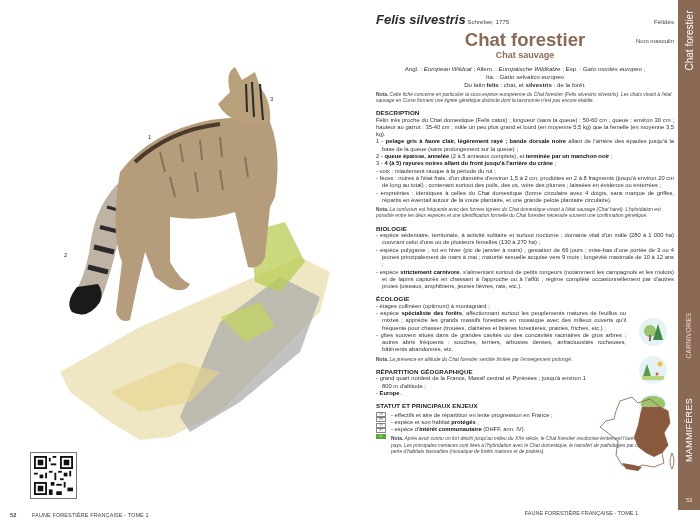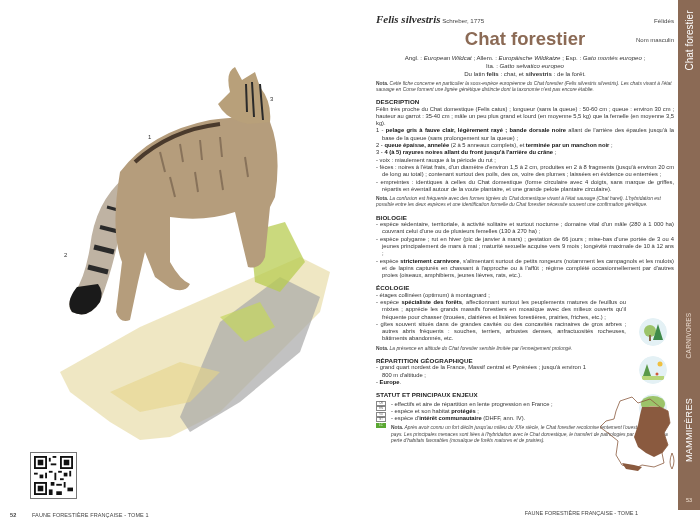--- a/index.html
+++ b/index.html
@@ -12,21 +12,21 @@
   .illustration { position: absolute; left: 20px; top: 62px; width: 320px; height: 380px; }
   .callout { position: absolute; font-size: 6px; color: #333; font-family: "Liberation Sans", sans-serif; }
   .qr { position: absolute; left: 30px; top: 452px; width: 47px; height: 47px; border: 1px solid #777; padding: 3px; background: #fff; }
   .left-footer { position: absolute; left: 10px; top: 512px; font-size: 5.5px; color: #444; font-family: "Liberation Sans", sans-serif; letter-spacing: 0.1px; }
   .left-footer .pnum { margin-right: 14px; font-weight: bold; }
 
   
   .page-right { position: absolute; left: 350px; top: 0; width: 350px; height: 525px; }
   .content { position: absolute; left: 26px; top: 16px; width: 298px; font-size: 5.7px; line-height: 7.3px; }
   .top-line { display: flex; justify-content: space-between; align-items: baseline; font-size: 6.6px; margin-bottom: 5px; }
-  .top-line .sci { font-family: Liberation Serif, serif; font-weight: bold; font-style: italic; font-size: 11px; }
+  .top-line .sci { font-family: Liberation Sans, sans-serif; font-weight: bold; font-style: italic; font-size: 13px; }
   .top-line .auth { font-family: "Liberation Sans", sans-serif; font-size: 6.2px; color: #444; }
   .top-line .fam { font-family: "Liberation Sans", sans-serif; font-size: 6.2px; color: #444; }
   .title-block { position: relative; text-align: center; margin-top: 2px; }
   .title-main { font-family: "Liberation Sans", sans-serif; font-weight: bold; color: #8b6a55; font-size: 18.5px; line-height: 20px; }
   .title-sub { font-family: "Liberation Sans", sans-serif; font-weight: bold; color: #8b6a55; font-size: 9px; line-height: 10px; }
   .gender { position: absolute; right: 0; top: 8px; font-family: "Liberation Sans", sans-serif; font-size: 6px; color: #444; }
   .names { text-align: center; font-family: "Liberation Sans", sans-serif; font-size: 6.1px; line-height: 7.8px; margin-top: 5px; color: #333; }
   .names i { font-style: italic; }
   .nota { font-family: "Liberation Sans", sans-serif; font-size: 4.9px; line-height: 6.3px; color: #444; font-style: italic; margin-top: 3px; }
   .nota b { font-style: normal; font-weight: bold; }
@@ -144,20 +144,21 @@
       <div class="top-line">
         <span>
           <span class="sci">Felis silvestris</span>
           <span class="auth">Schreber, 1775</span>
         </span>
         <span class="fam">Félidés</span>
       </div>
 
       <div class="title-block">
         <div class="title-main">Chat forestier</div>
+        <div class="title-sub">Chat sauvage</div>
         <span class="gender">Nom masculin</span>
       </div>
 
       <div class="names">
         <div>
           <span>Angl. : </span><i>European Wildcat</i><span> ; Allem. : </span><i>Europäische Wildkatze</i><span> ; Esp. : </span><i>Gato montés europeo</i><span> ;</span>
         </div>
         <div>
           <span>Ita. : </span><i>Gatto selvatico europeo</i>
         </div>

